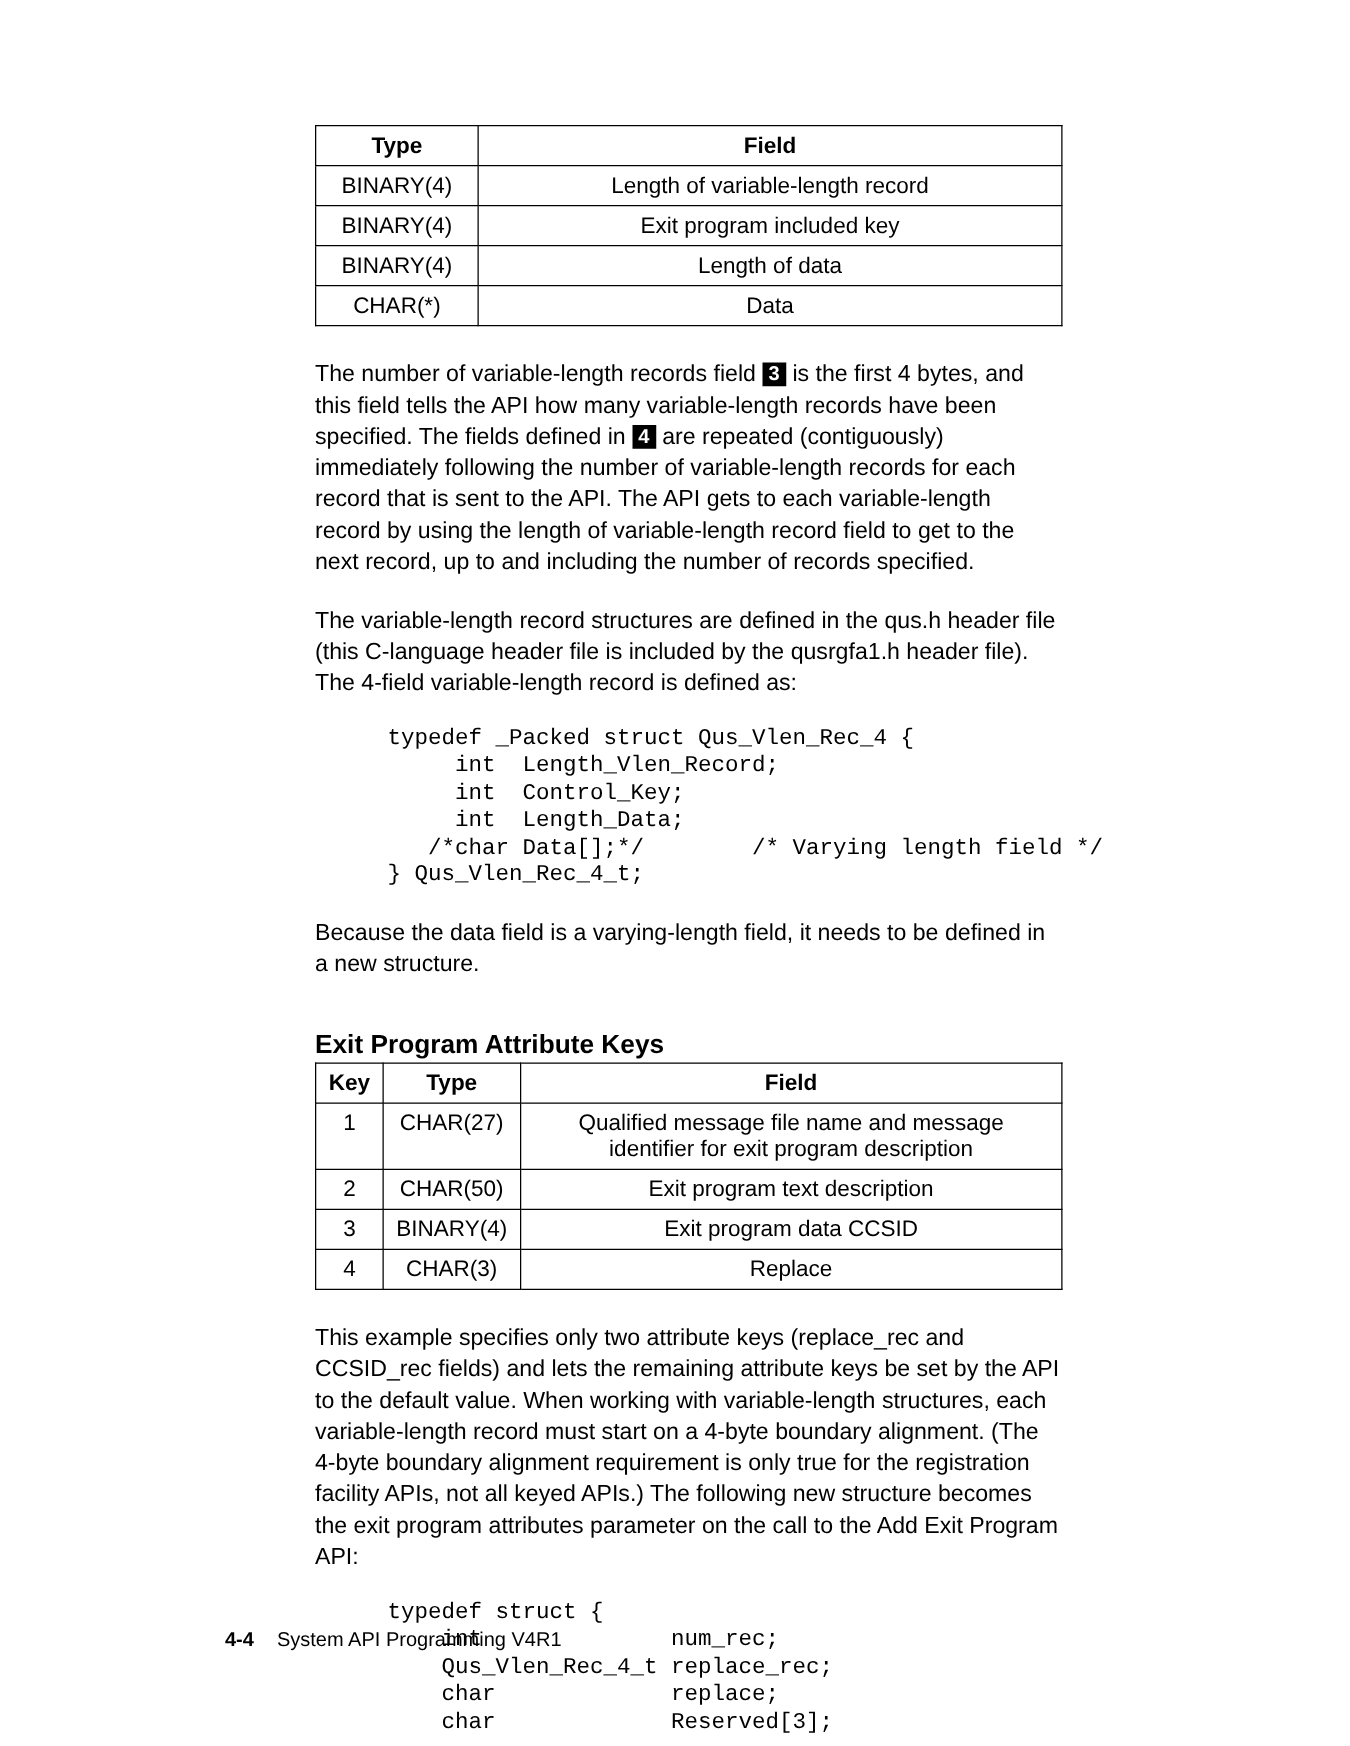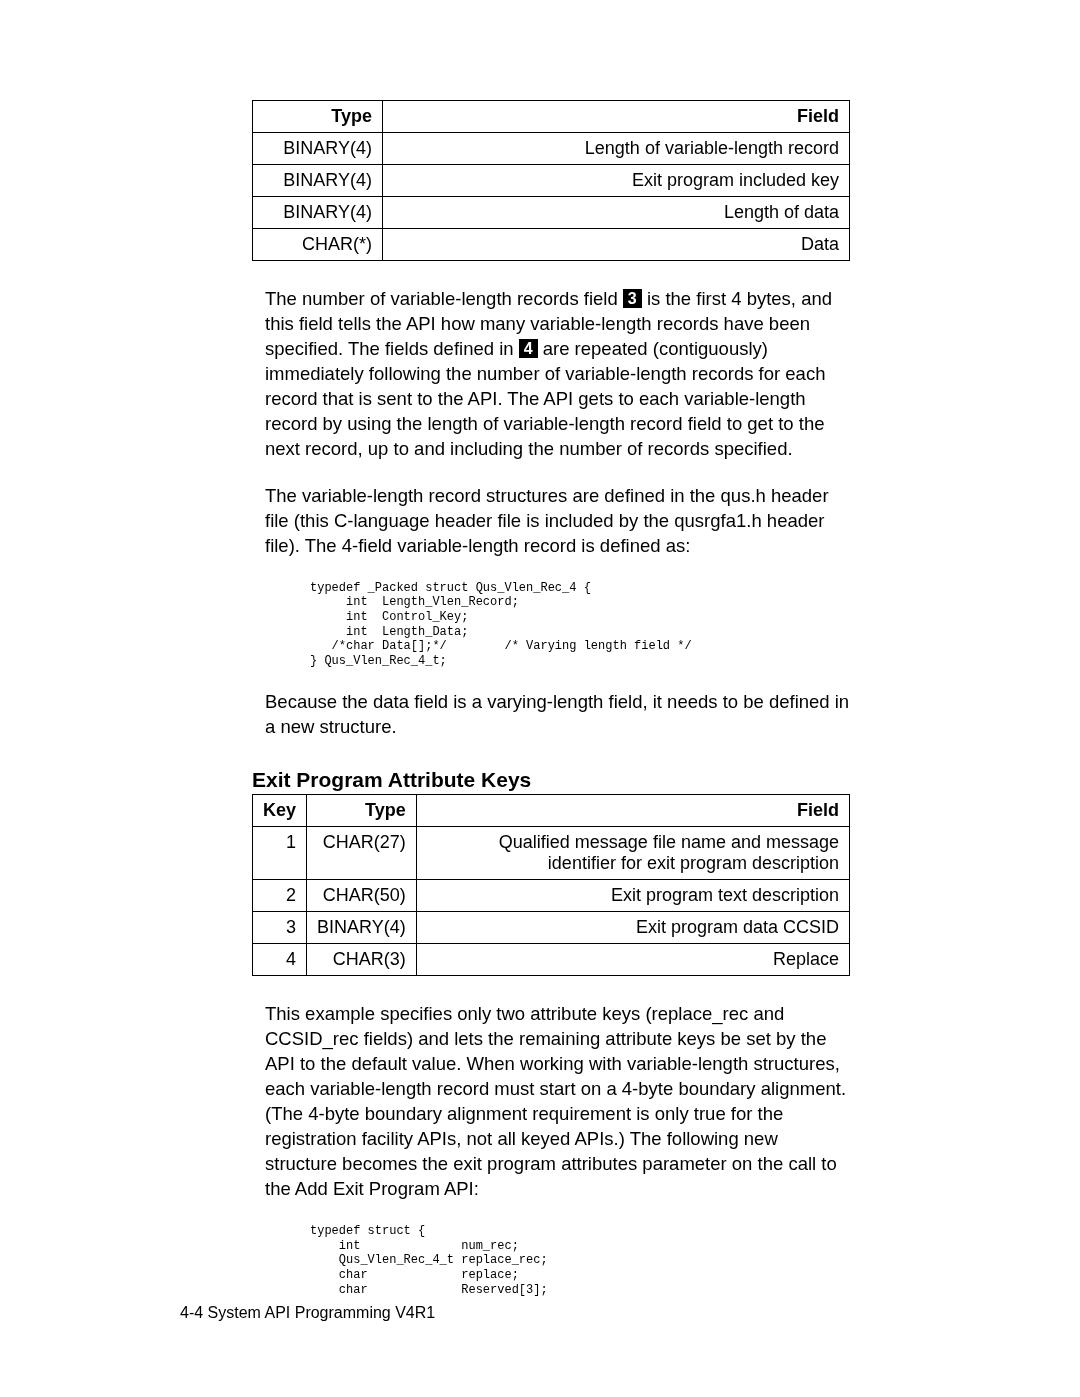--- a/index.html
+++ b/index.html
@@ -18,65 +18,66 @@
     width: 1080px;
   }
   table {
     border-collapse: collapse;
     width: 100%;
     margin-bottom: 26px;
   }
   th, td {
     border: 1px solid #000;
     padding: 5px 10px;
-    text-align: right;
+    text-align: center;
     vertical-align: top;
     font-size: 18px;
   }
   th {
     font-weight: bold;
   }
   p {
-    margin: 0 0 22px 13px;
+    margin: 0 0 22px 0;
     line-height: 1.35;
   }
   .callout {
     display: inline-block;
     background: #000;
     color: #fff;
     font-weight: bold;
     padding: 0 5px;
     font-size: 16px;
     line-height: 19px;
     vertical-align: 1px;
   }
   pre.code {
     font-family: "Courier New", monospace;
-    font-size: 12px;
+    font-size: 18px;
     white-space: pre;
     margin: 0 0 22px 0;
     padding-left: 58px;
     line-height: 1.22;
   }
   h3.sec {
     font-size: 21px;
     font-weight: bold;
-    margin: 28px 0 2px 0;
+    margin: 40px 0 2px 0;
   }
   .t1 col.c1 { width: 130px; }
   .t2 col.c1 { width: 52px; }
   .t2 col.c2 { width: 105px; }
   .footer {
     position: absolute;
     left: 180px;
     top: 1304px;
     font-size: 16px;
   }
   .footer .pg {
-    font-weight: normal;
+    font-weight: bold;
+    margin-right: 14px;
   }
 </style>
 </head>
 <body>
 
 <div class="page">
 
   <table class="t1">
     <colgroup>
         <col class="c1">

